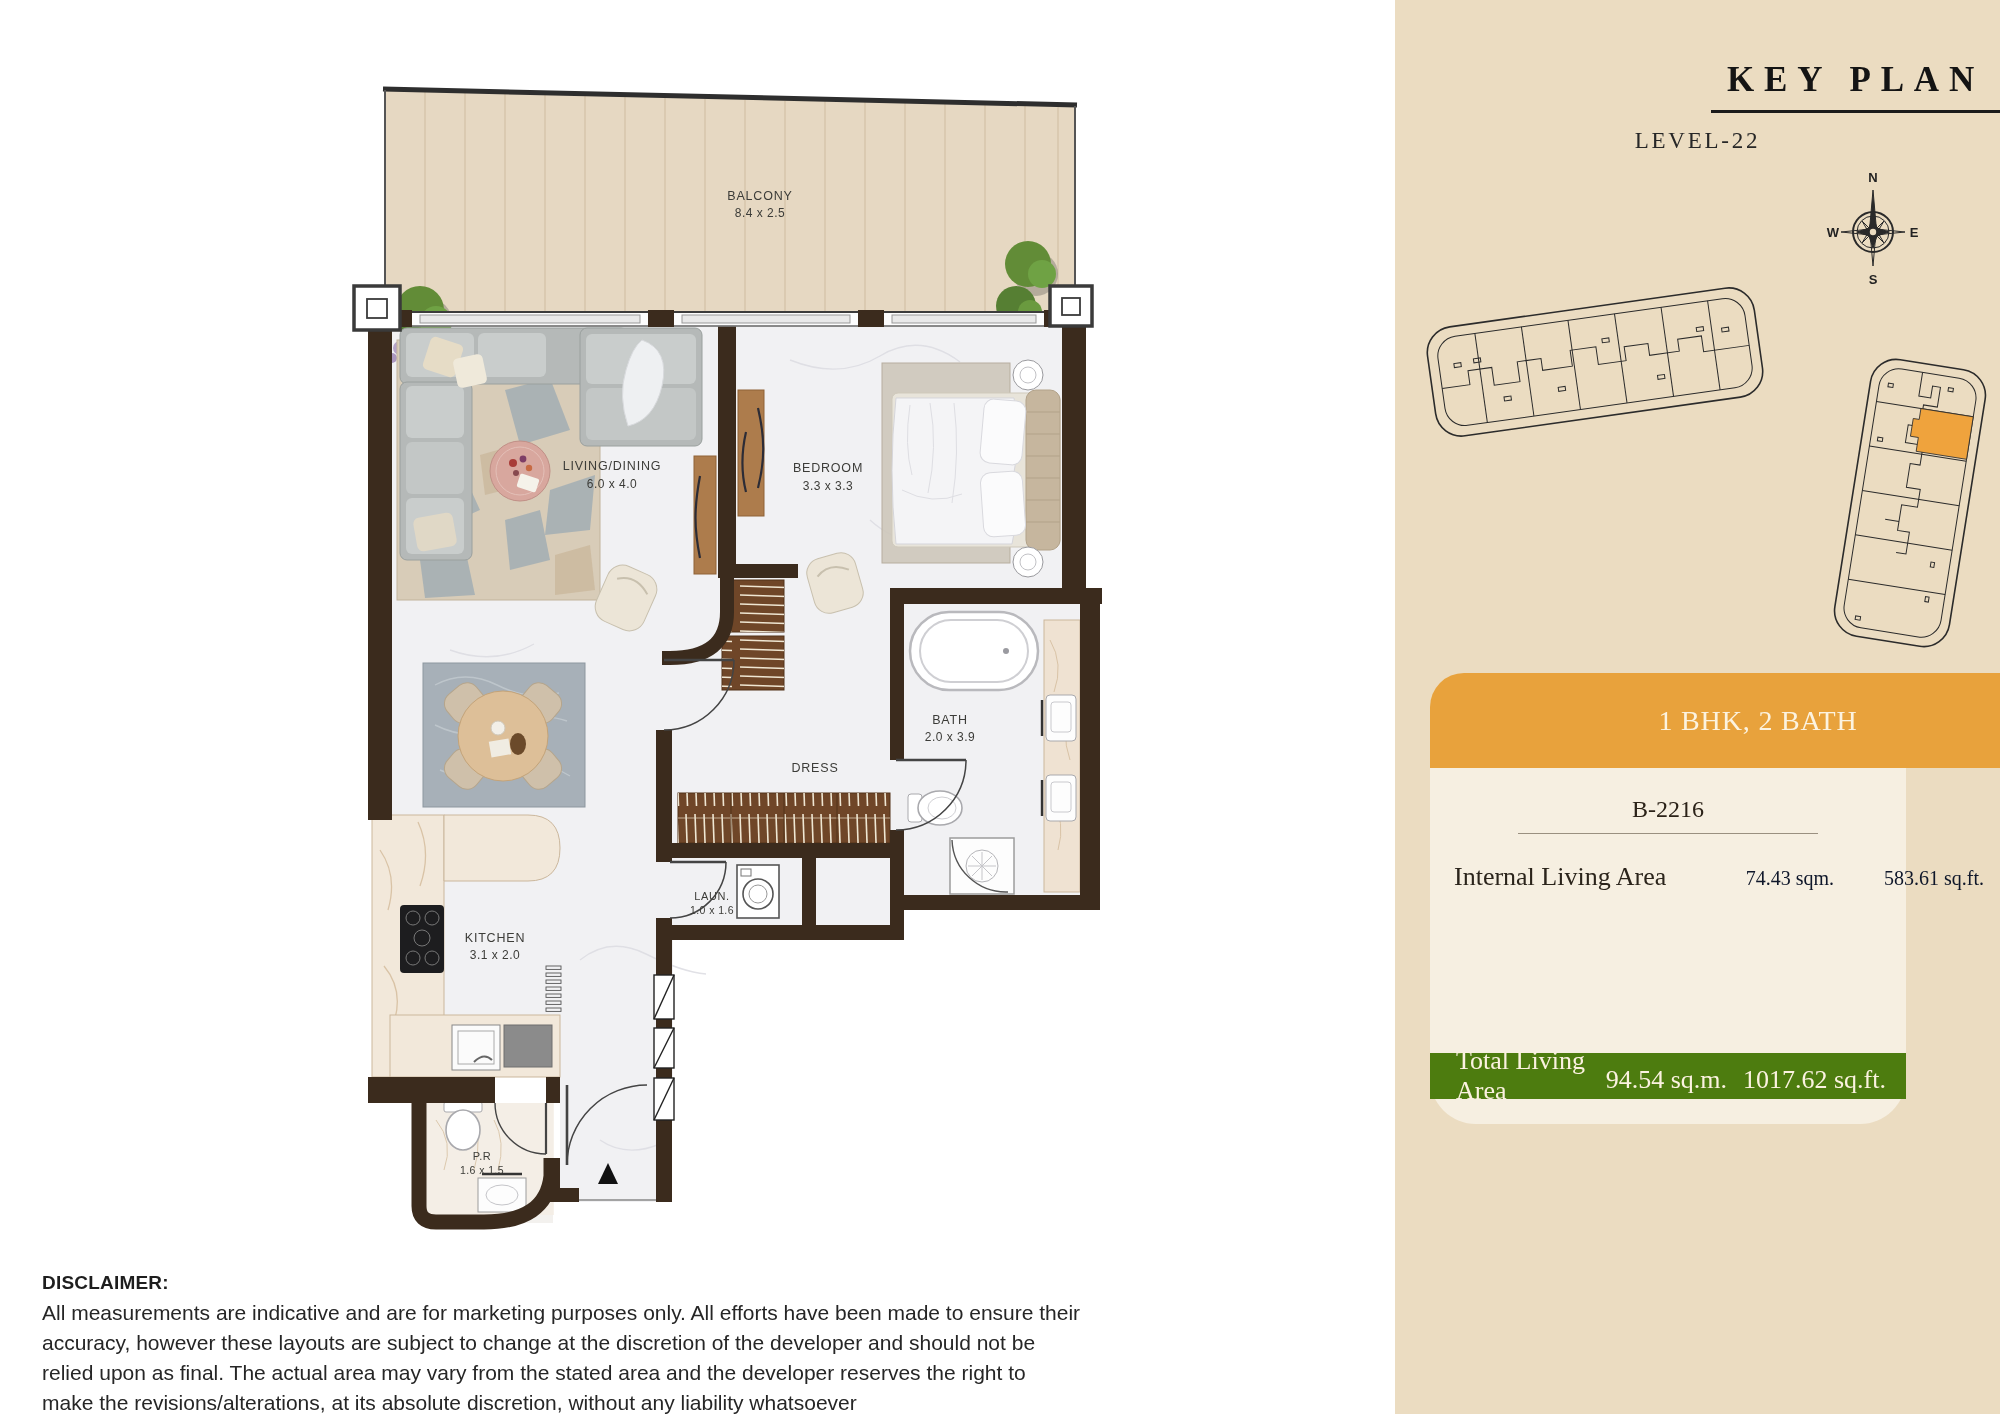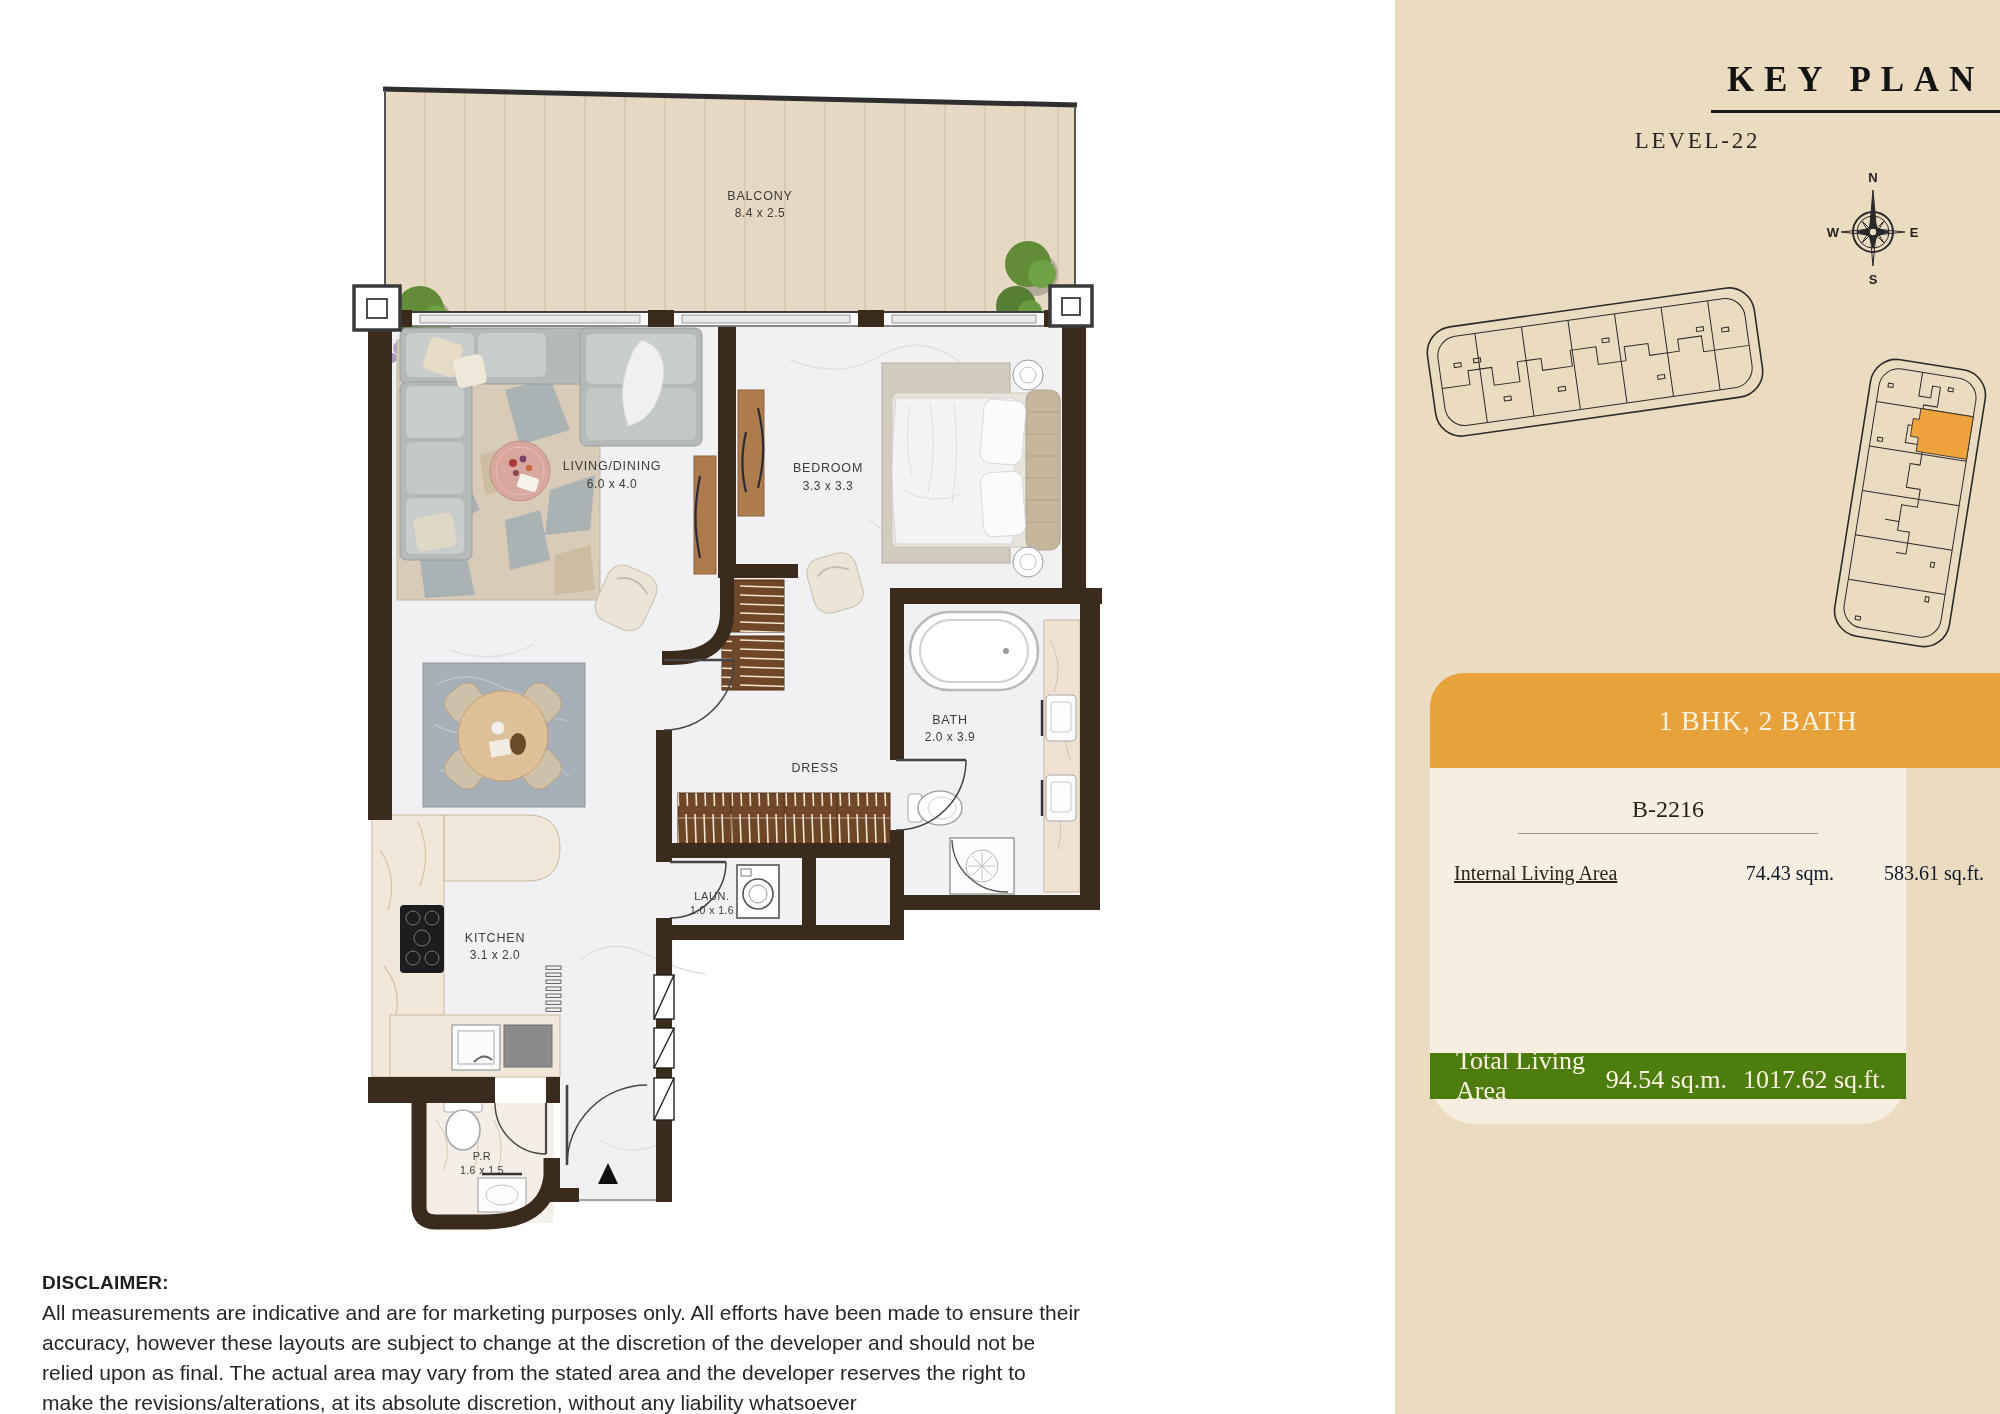--- a/index.html
+++ b/index.html
@@ -24,21 +24,21 @@
   .unit-head{position:absolute;left:35px;top:673px;width:656px;height:95px;background:#E8A23C;
              border-radius:34px 34px 0 0;display:flex;align-items:center;justify-content:center;}
   .unit-head span{font-family:"Liberation Serif",serif;font-size:28px;letter-spacing:.03em;color:#FCF3E0;}
   .unit-card{position:absolute;left:35px;top:768px;width:476px;height:356px;background:#F6EFE1;
              border-radius:0 0 46px 46px;}
   .unit-no{margin-top:28px;text-align:center;font-family:"Liberation Serif",serif;font-size:24px;color:#2b2218;}
   .unit-no-rule{width:300px;margin:10px auto 0 auto;border-bottom:1.5px solid #9a9080;}
   .area-rows{margin-top:28px;}
   .area-row{display:grid;grid-template-columns:255px 125px 150px;align-items:baseline;
             padding:0 18px 0 24px;margin-bottom:18px;}
-  .area-row .lbl{font-family:"Liberation Serif",serif;font-size:20px;color:#2b241b;text-decoration:underline;}
+  .area-row .lbl{font-family:"Liberation Serif",serif;font-size:26px;color:#2b241b;}
   .area-row .val{font-family:"Liberation Serif",serif;font-size:20px;color:#0f172a;text-align:right;}
   .total-bar{position:absolute;left:0;top:285px;width:100%;height:46px;background:#4d7c0f;
              display:flex;align-items:center;padding:0 20px 0 26px;box-sizing:border-box;}
   .total-bar .lbl{font-family:"Liberation Serif",serif;font-size:26px;color:#FBF2E0;flex:1;}
   .total-bar .val{font-family:"Liberation Serif",serif;font-size:26px;color:#FBF2E0;margin-left:16px;margin-top:8px;}
   
   text{font-family:"Liberation Sans",sans-serif;fill:#3c3c38;}
   .rname{font-size:12.5px;letter-spacing:.8px;}
   .rdims{font-size:12px;letter-spacing:.5px;}
   .rsmall{font-size:11px;letter-spacing:.6px;}

